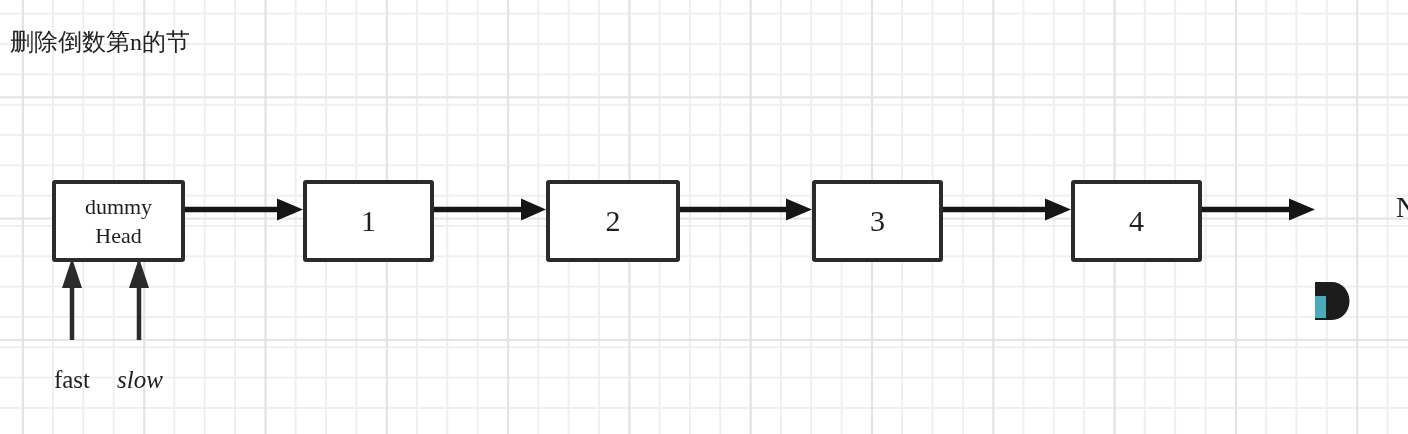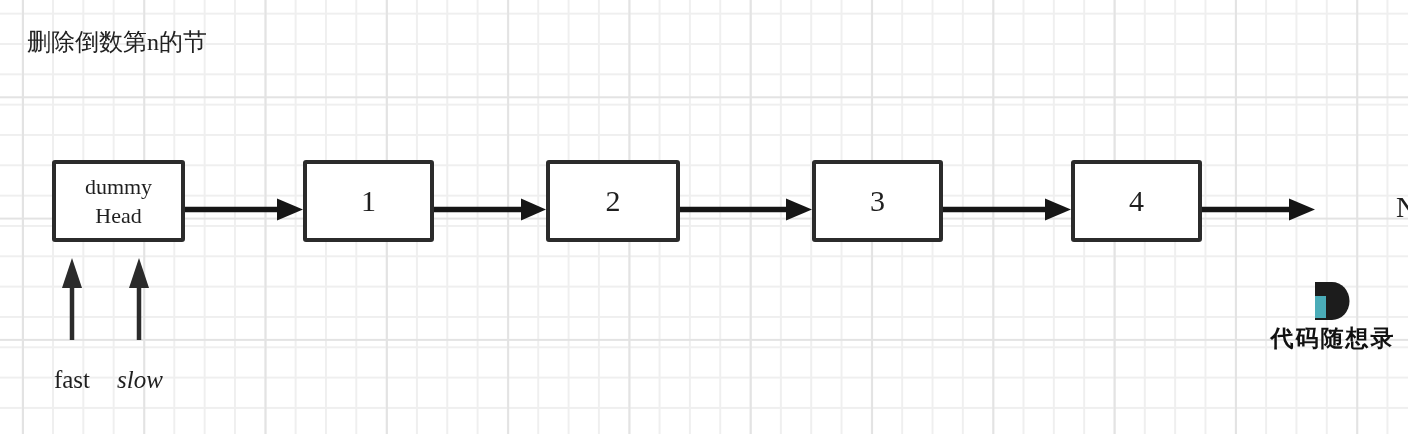--- a/index.html
+++ b/index.html
@@ -21,25 +21,25 @@
     background-position:
       0px -25px,
       22px 0px,
       0px 12.7px,
       21.7px 0px;
     font-family:"Liberation Serif","DejaVu Serif",serif;
     color:#1f1f1f;
   }
   .title{
     position:absolute;left:10px;top:26px;width:214px;
-    font-size:24px;line-height:33px;text-align:center;color:#222;
+    font-size:24px;line-height:33px;color:#222;
   }
   .arrow-layer{position:absolute;left:0;top:0;pointer-events:none;}
   .node{
-    position:absolute;top:160px;height:82px;
+    position:absolute;top:180px;height:82px;
     box-sizing:border-box;
     border:4px solid #2b2b2b;border-radius:3px;
     background:#fff;
     display:flex;flex-direction:column;align-items:center;justify-content:center;
     text-align:center;
   }
   .node .nl{font-size:22px;line-height:29px;}
   .node .nv{font-size:30px;line-height:30px;}
   .nd-dummy{left:52px;width:133px;}
   .nd-1{left:303px;width:131px;}
@@ -132,17 +132,16 @@
   <div class="tail-label">N</div>
 
   <div class="ptr-label ptr-fast">fast</div>
   <div class="ptr-label ptr-slow">slow</div>
 
   <div class="brand">
     <svg class="brand-d" width="36" height="38" viewBox="0 0 36 38">
       <path d="M0 0 H17 A17.5 19 0 0 1 17 38 H0 Z" fill="#1c1c1c"></path>
       <rect x="0" y="14" width="11" height="22" fill="#4aacb8"></rect>
     </svg>
-    <span class="brand-text">代码随想录</span>
   </div>
 
 
 </div>
 
 </body></html>

